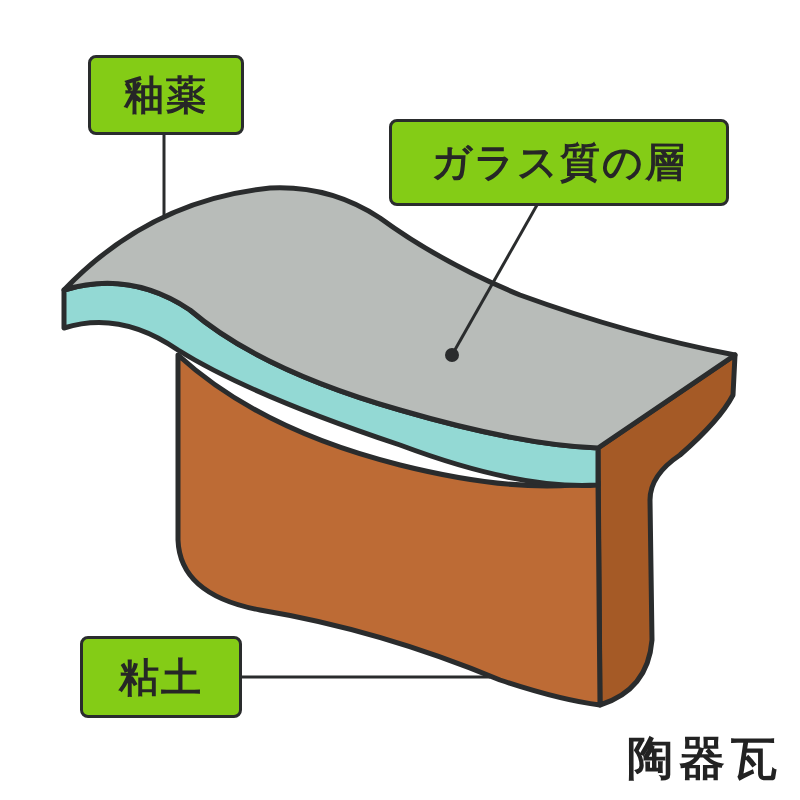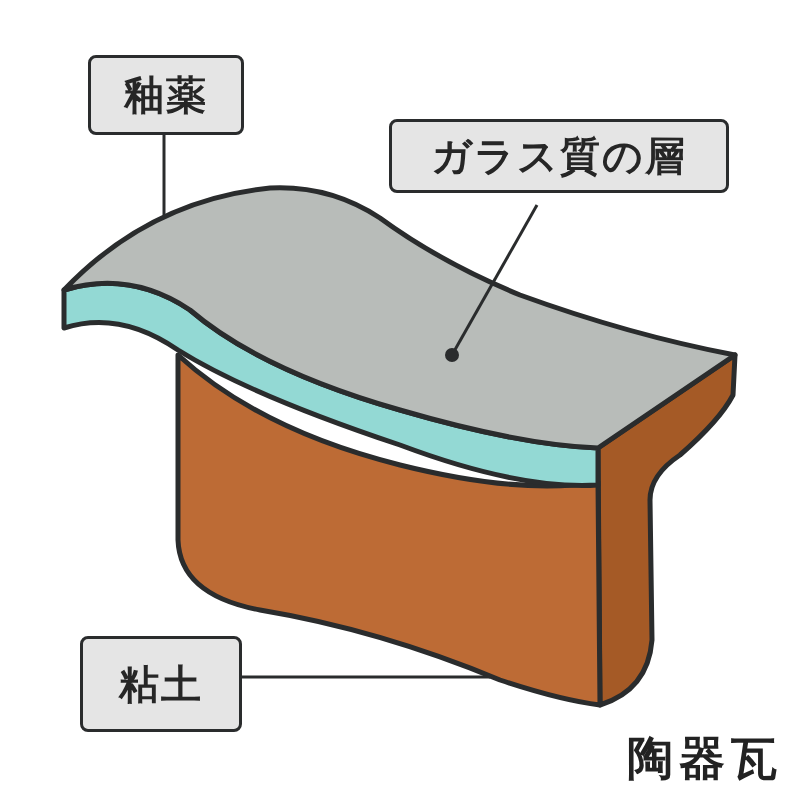--- a/index.html
+++ b/index.html
@@ -1,27 +1,27 @@
 <!DOCTYPE html>
 <html><head>
 <meta charset="utf-8">
 <style>
   html, body { margin:0; padding:0; background:#ffffff; }
   body { width:800px; height:800px; position:relative; overflow:hidden;
          font-family:"DejaVu Sans", sans-serif; }
   svg.diagram { position:absolute; left:0; top:0; }
   .label-box {
     position:absolute; box-sizing:border-box;
-    border:3px solid #2a2c2d; border-radius:8px; background:#e5e5e5;
+    border:3px solid #2a2c2d; border-radius:8px; background:#84cc16;
     display:flex; align-items:center; justify-content:center;
     color:#262626; font-weight:bold; letter-spacing:2px;
   }
   #lbl-glaze { left:88px; top:55px; width:156px; height:80px; font-size:40px; }
-  #lbl-glass { left:389px; top:119px; width:340px; height:74px; font-size:40px; }
-  #lbl-clay  { left:80px; top:636px; width:162px; height:96px; font-size:40px; }
+  #lbl-glass { left:389px; top:119px; width:340px; height:87px; font-size:40px; }
+  #lbl-clay  { left:80px; top:636px; width:162px; height:82px; font-size:40px; }
   #title { position:absolute; left:583px; top:728px; font-size:46px; font-weight:bold;
            color:#222; letter-spacing:6px;margin-left:44px; }
 </style>
 </head>
 <body>
 
 <svg class="diagram" width="800" height="800" viewBox="0 0 800 800">
 
   <path d="M598 448 L735 355 L733 395 Q720 420 680 455 Q650 475 650 500 L652 640 Q648 690 600 705 Z" fill="#a55a26" stroke="#2a2c2d" stroke-width="5" stroke-linejoin="round"></path>
 

